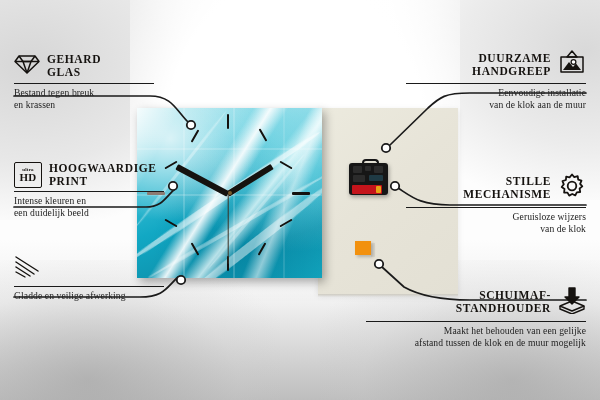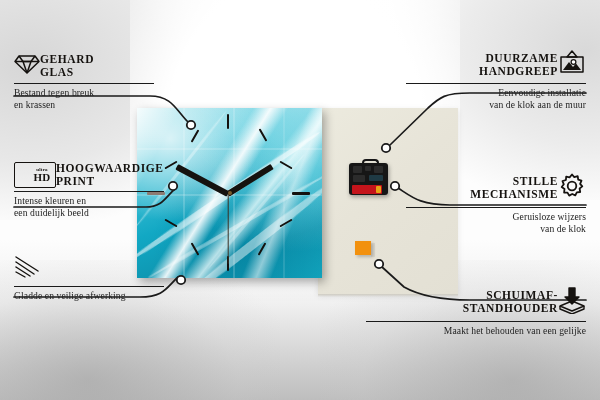--- a/index.html
+++ b/index.html
@@ -69,28 +69,28 @@
 
   .foam{position:absolute;left:218px;top:155px;width:16px;height:14px;background:#f2910e;
     box-shadow:2px 2px 3px rgba(0,0,0,0.22);}
   .foam-side{position:absolute;left:234px;top:157px;width:4px;height:14px;background:#d9d6cb;}
 
   
   .feat{position:absolute;}
   .feat .ttl{font-weight:700;letter-spacing:0.6px;font-size:11.5px;color:#15120f;line-height:13px;}
   .feat .rule{height:1px;background:#1a1a1a;margin:3px 0 3px 0;}
   .feat .sub{font-size:9.6px;color:#232323;line-height:11.5px;letter-spacing:0.1px;}
-  .feat .head{display:flex;align-items:center;}
+  .feat .head{display:flex;align-items:center;gap:7px;}
   .feat.left .head{justify-content:flex-start;}
   .feat.right{text-align:right;}
   .feat.right .head{justify-content:flex-end;}
   .ico{flex:0 0 auto;color:#15120f;display:block;}
 
   .hd-box{width:26px;height:24px;border:1.6px solid #15120f;border-radius:2px;
-    display:flex;flex-direction:column;align-items:center;justify-content:center;line-height:1;padding-left:14px;}
+    display:flex;flex-direction:column;align-items:center;justify-content:center;line-height:1;}
   .hd-box .u{font-size:5px;font-weight:700;letter-spacing:0.2px;}
   .hd-box .h{font-size:11px;font-weight:700;letter-spacing:0.2px;margin-top:0px;}
 
   svg.leaders{position:absolute;left:0;top:0;width:600px;height:400px;overflow:visible;}
 </style>
 </head>
 <body>
 
 <div id="stage">
 
@@ -297,16 +297,17 @@
         <svg width="28" height="28" viewBox="0 0 28 28" fill="none" stroke="#15120f" stroke-width="1.4" stroke-linejoin="round">
           <path d="M11,2 L17,2 L17,11 L21,11 L14,18 L7,11 L11,11 Z" fill="#15120f" stroke="#15120f"></path>
           <path d="M14,15 L26,20 L14,25 L2,20 Z"></path>
           <path d="M2,20 L2,23 L14,28 L26,23 L26,20"></path>
         </svg>
       </span>
     </div>
     <div class="rule"></div>
     <div class="sub">
       <div>Maakt het behouden van een gelijke</div>
+      <div>afstand tussen de klok en de muur mogelijk</div>
     </div>
   </div>
 
 </div>
 
 </body></html>

